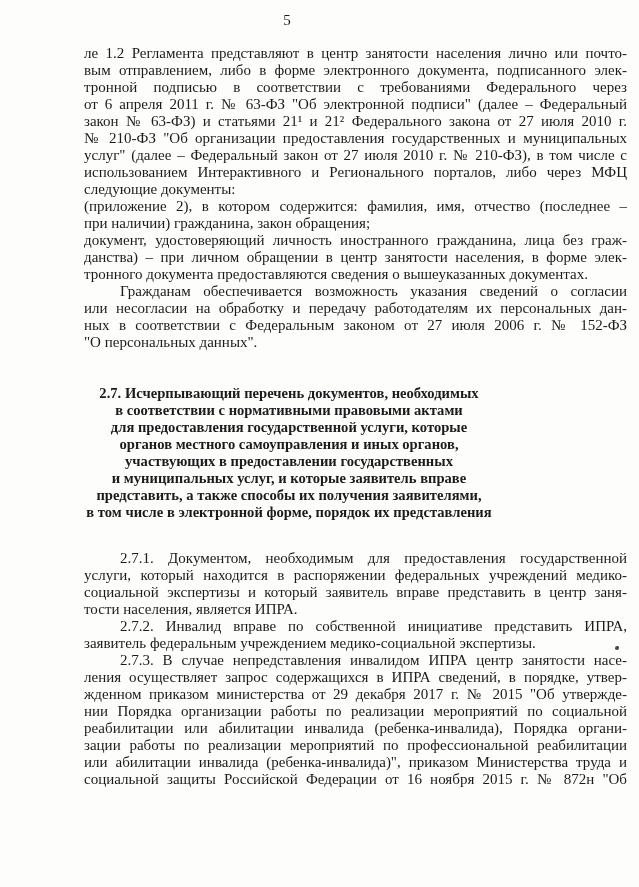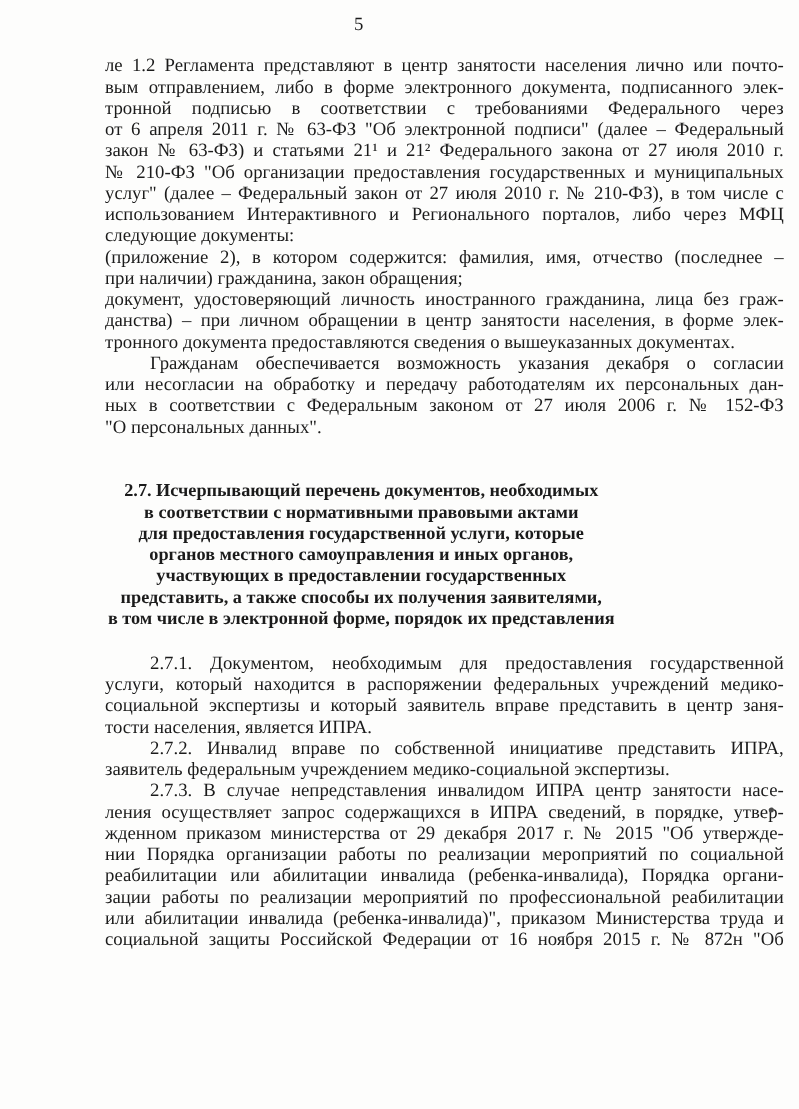--- a/index.html
+++ b/index.html
@@ -30,21 +30,21 @@
     text-align-last: justify;
     word-break: keep-all;
   }
   .line.last {
     text-align: center;
     text-align-last: left;
   }
   .line.indent { text-indent: 36px; }
   .block.heading {
     width: 460px;
-    margin: 34px 0 19px -25px;
+    margin: 34px 0 29px -25px;
     font-weight: bold;
   }
   .block.heading .line {
     font-size: 14.6px;
     text-align: center;
     text-align-last: center;
     white-space: nowrap;
   }
   .scan-speck {
     position: absolute;
@@ -76,31 +76,32 @@
     <div class="block paragraph">
       <div class="line">(приложение 2), в котором содержится: фамилия, имя, отчество (последнее –</div>
       <div class="line last">при наличии) гражданина, закон обращения;</div>
     </div>
     <div class="block paragraph">
       <div class="line">документ, удостоверяющий личность иностранного гражданина, лица без граж-</div>
       <div class="line">данства) – при личном обращении в центр занятости населения, в форме элек-</div>
       <div class="line last">тронного документа предоставляются сведения о вышеуказанных документах.</div>
     </div>
     <div class="block paragraph">
-      <div class="line indent">Гражданам обеспечивается возможность указания декабря о согласии</div>
+      <div class="line indent">Гражданам обеспечивается возможность указания сведений о согласии</div>
       <div class="line">или несогласии на обработку и передачу работодателям их персональных дан-</div>
       <div class="line">ных в соответствии с Федеральным законом от 27 июля 2006 г. № 152-ФЗ</div>
       <div class="line last">"О персональных данных".</div>
     </div>
     <div class="block heading">
       <div class="line">2.7. Исчерпывающий перечень документов, необходимых</div>
       <div class="line">в соответствии с нормативными правовыми актами</div>
       <div class="line">для предоставления государственной услуги, которые</div>
       <div class="line">органов местного самоуправления и иных органов,</div>
       <div class="line">участвующих в предоставлении государственных</div>
+      <div class="line">и муниципальных услуг, и которые заявитель вправе</div>
       <div class="line">представить, а также способы их получения заявителями,</div>
       <div class="line">в том числе в электронной форме, порядок их представления</div>
     </div>
     <div class="block paragraph">
       <div class="line indent">2.7.1. Документом, необходимым для предоставления государственной</div>
       <div class="line">услуги, который находится в распоряжении федеральных учреждений медико-</div>
       <div class="line">социальной экспертизы и который заявитель вправе представить в центр заня-</div>
       <div class="line last">тости населения, является ИПРА.</div>
     </div>
     <div class="block paragraph">

